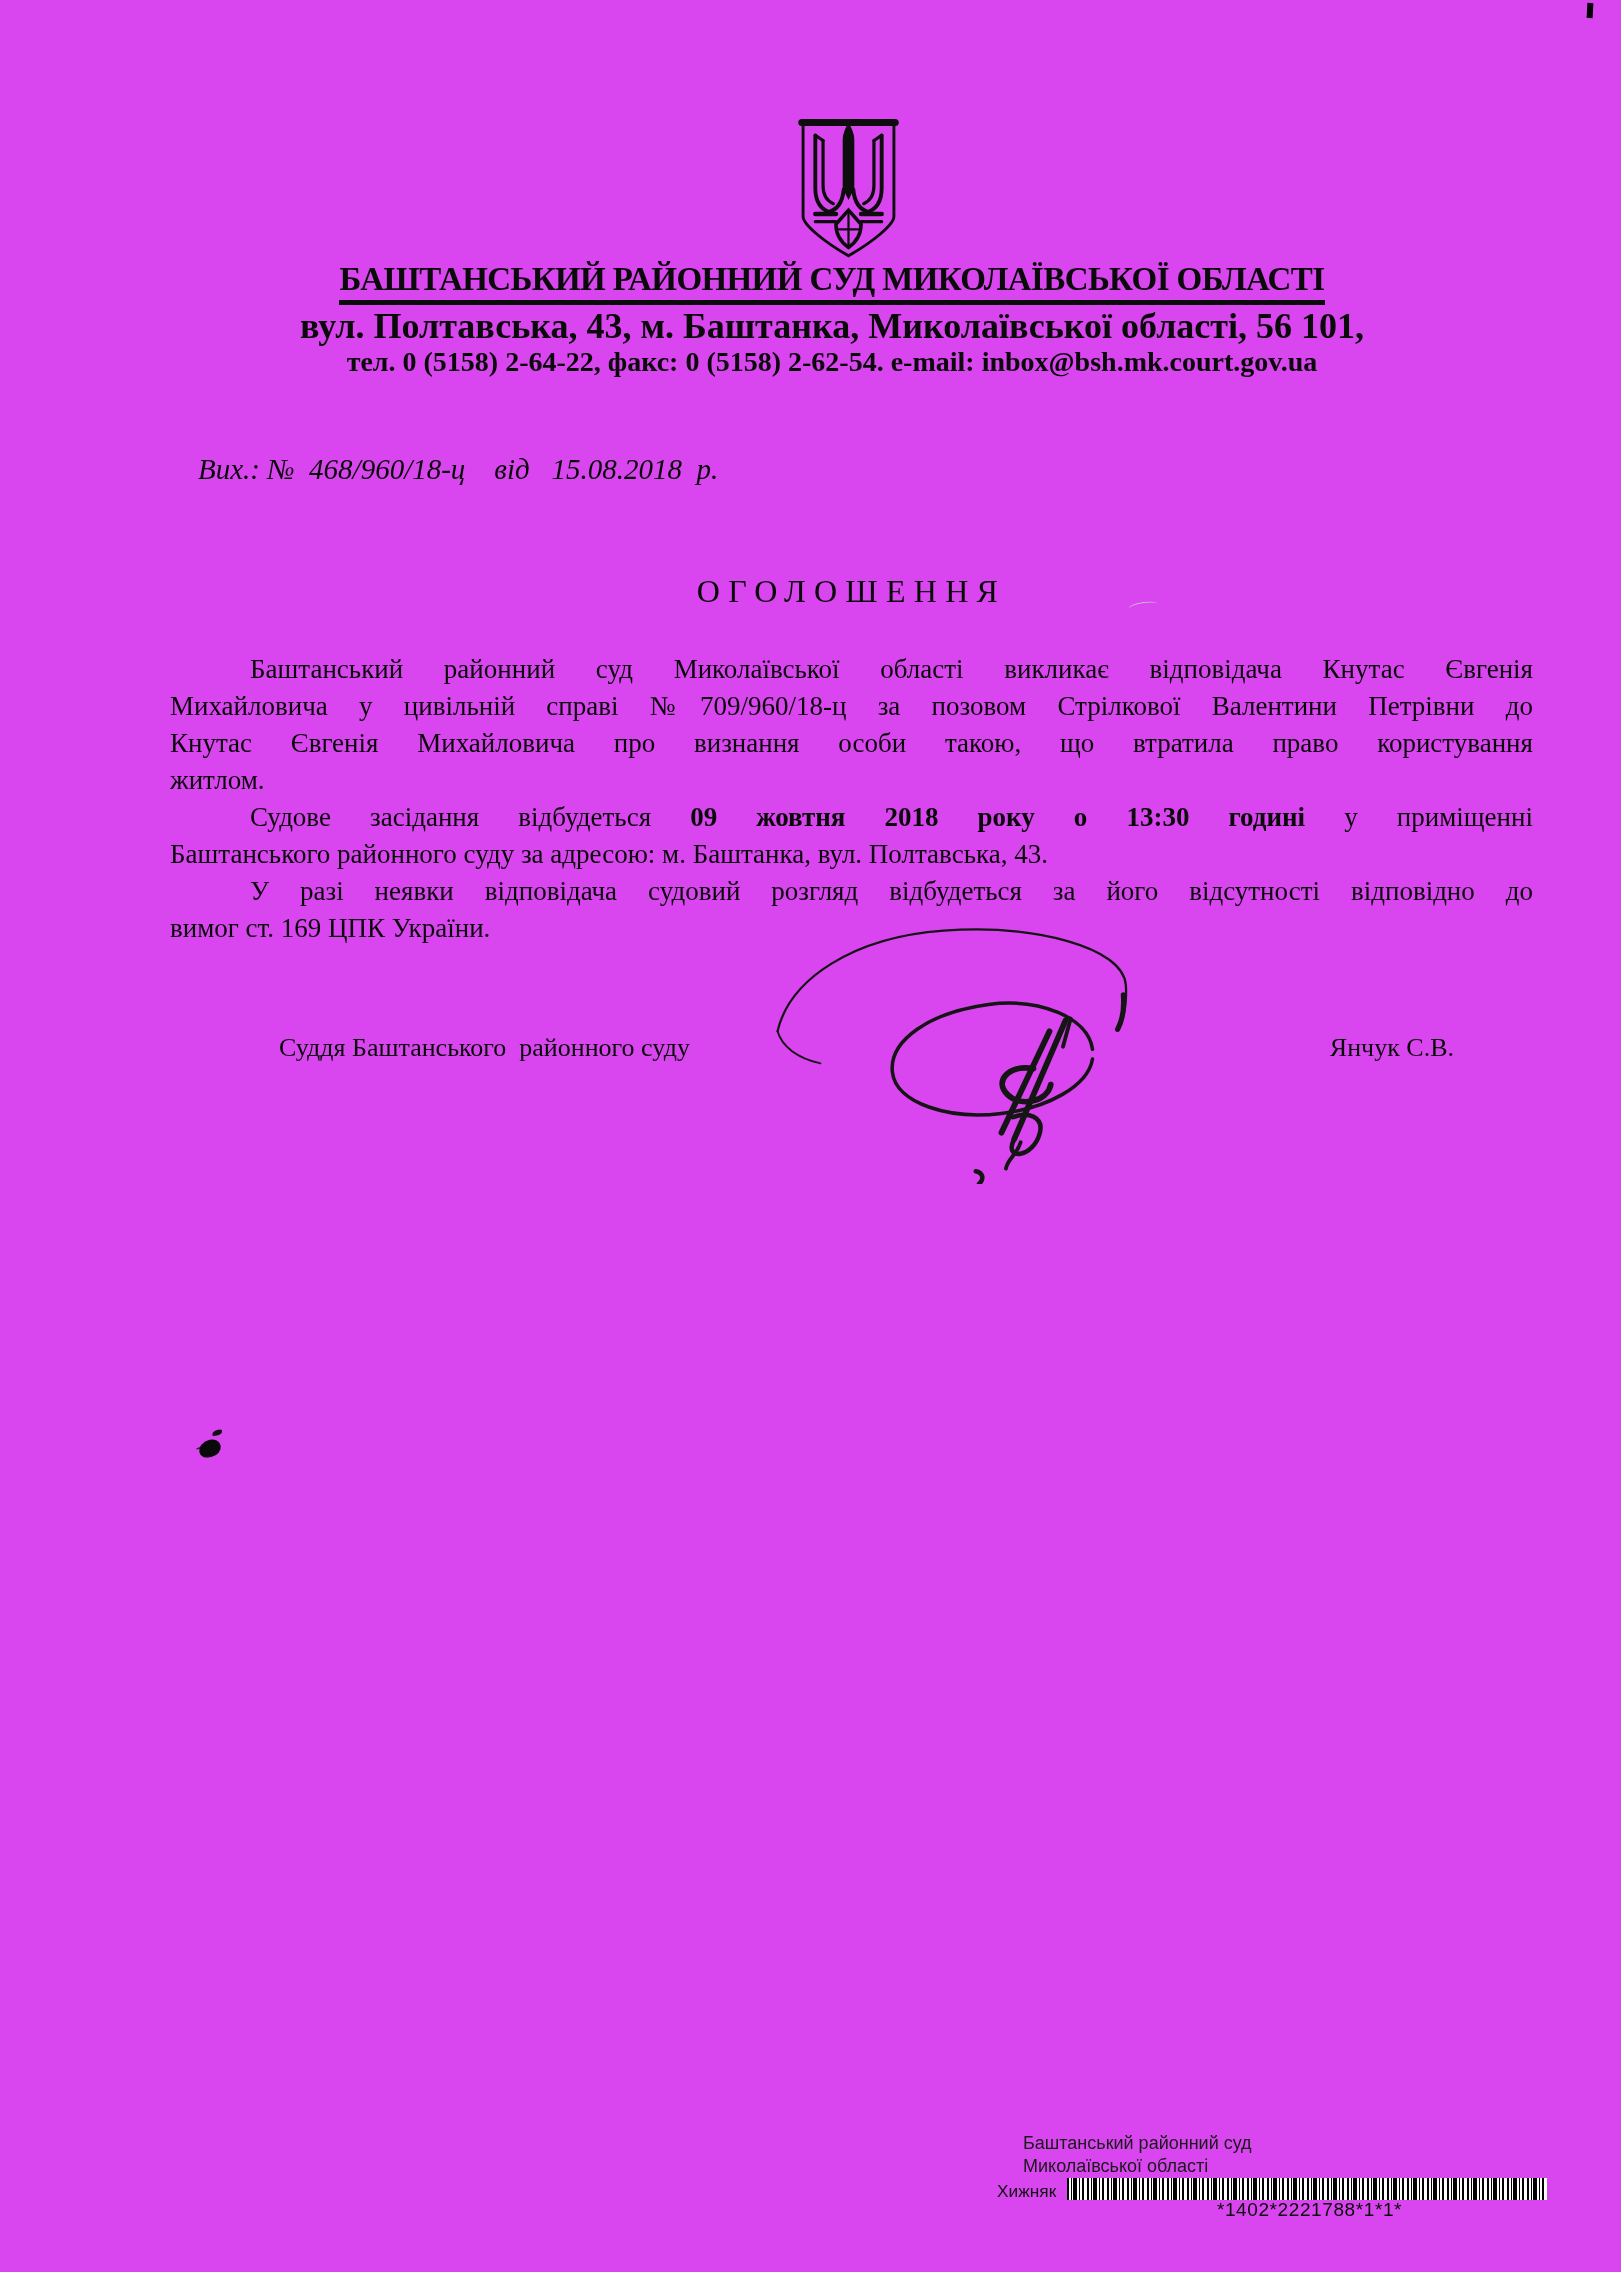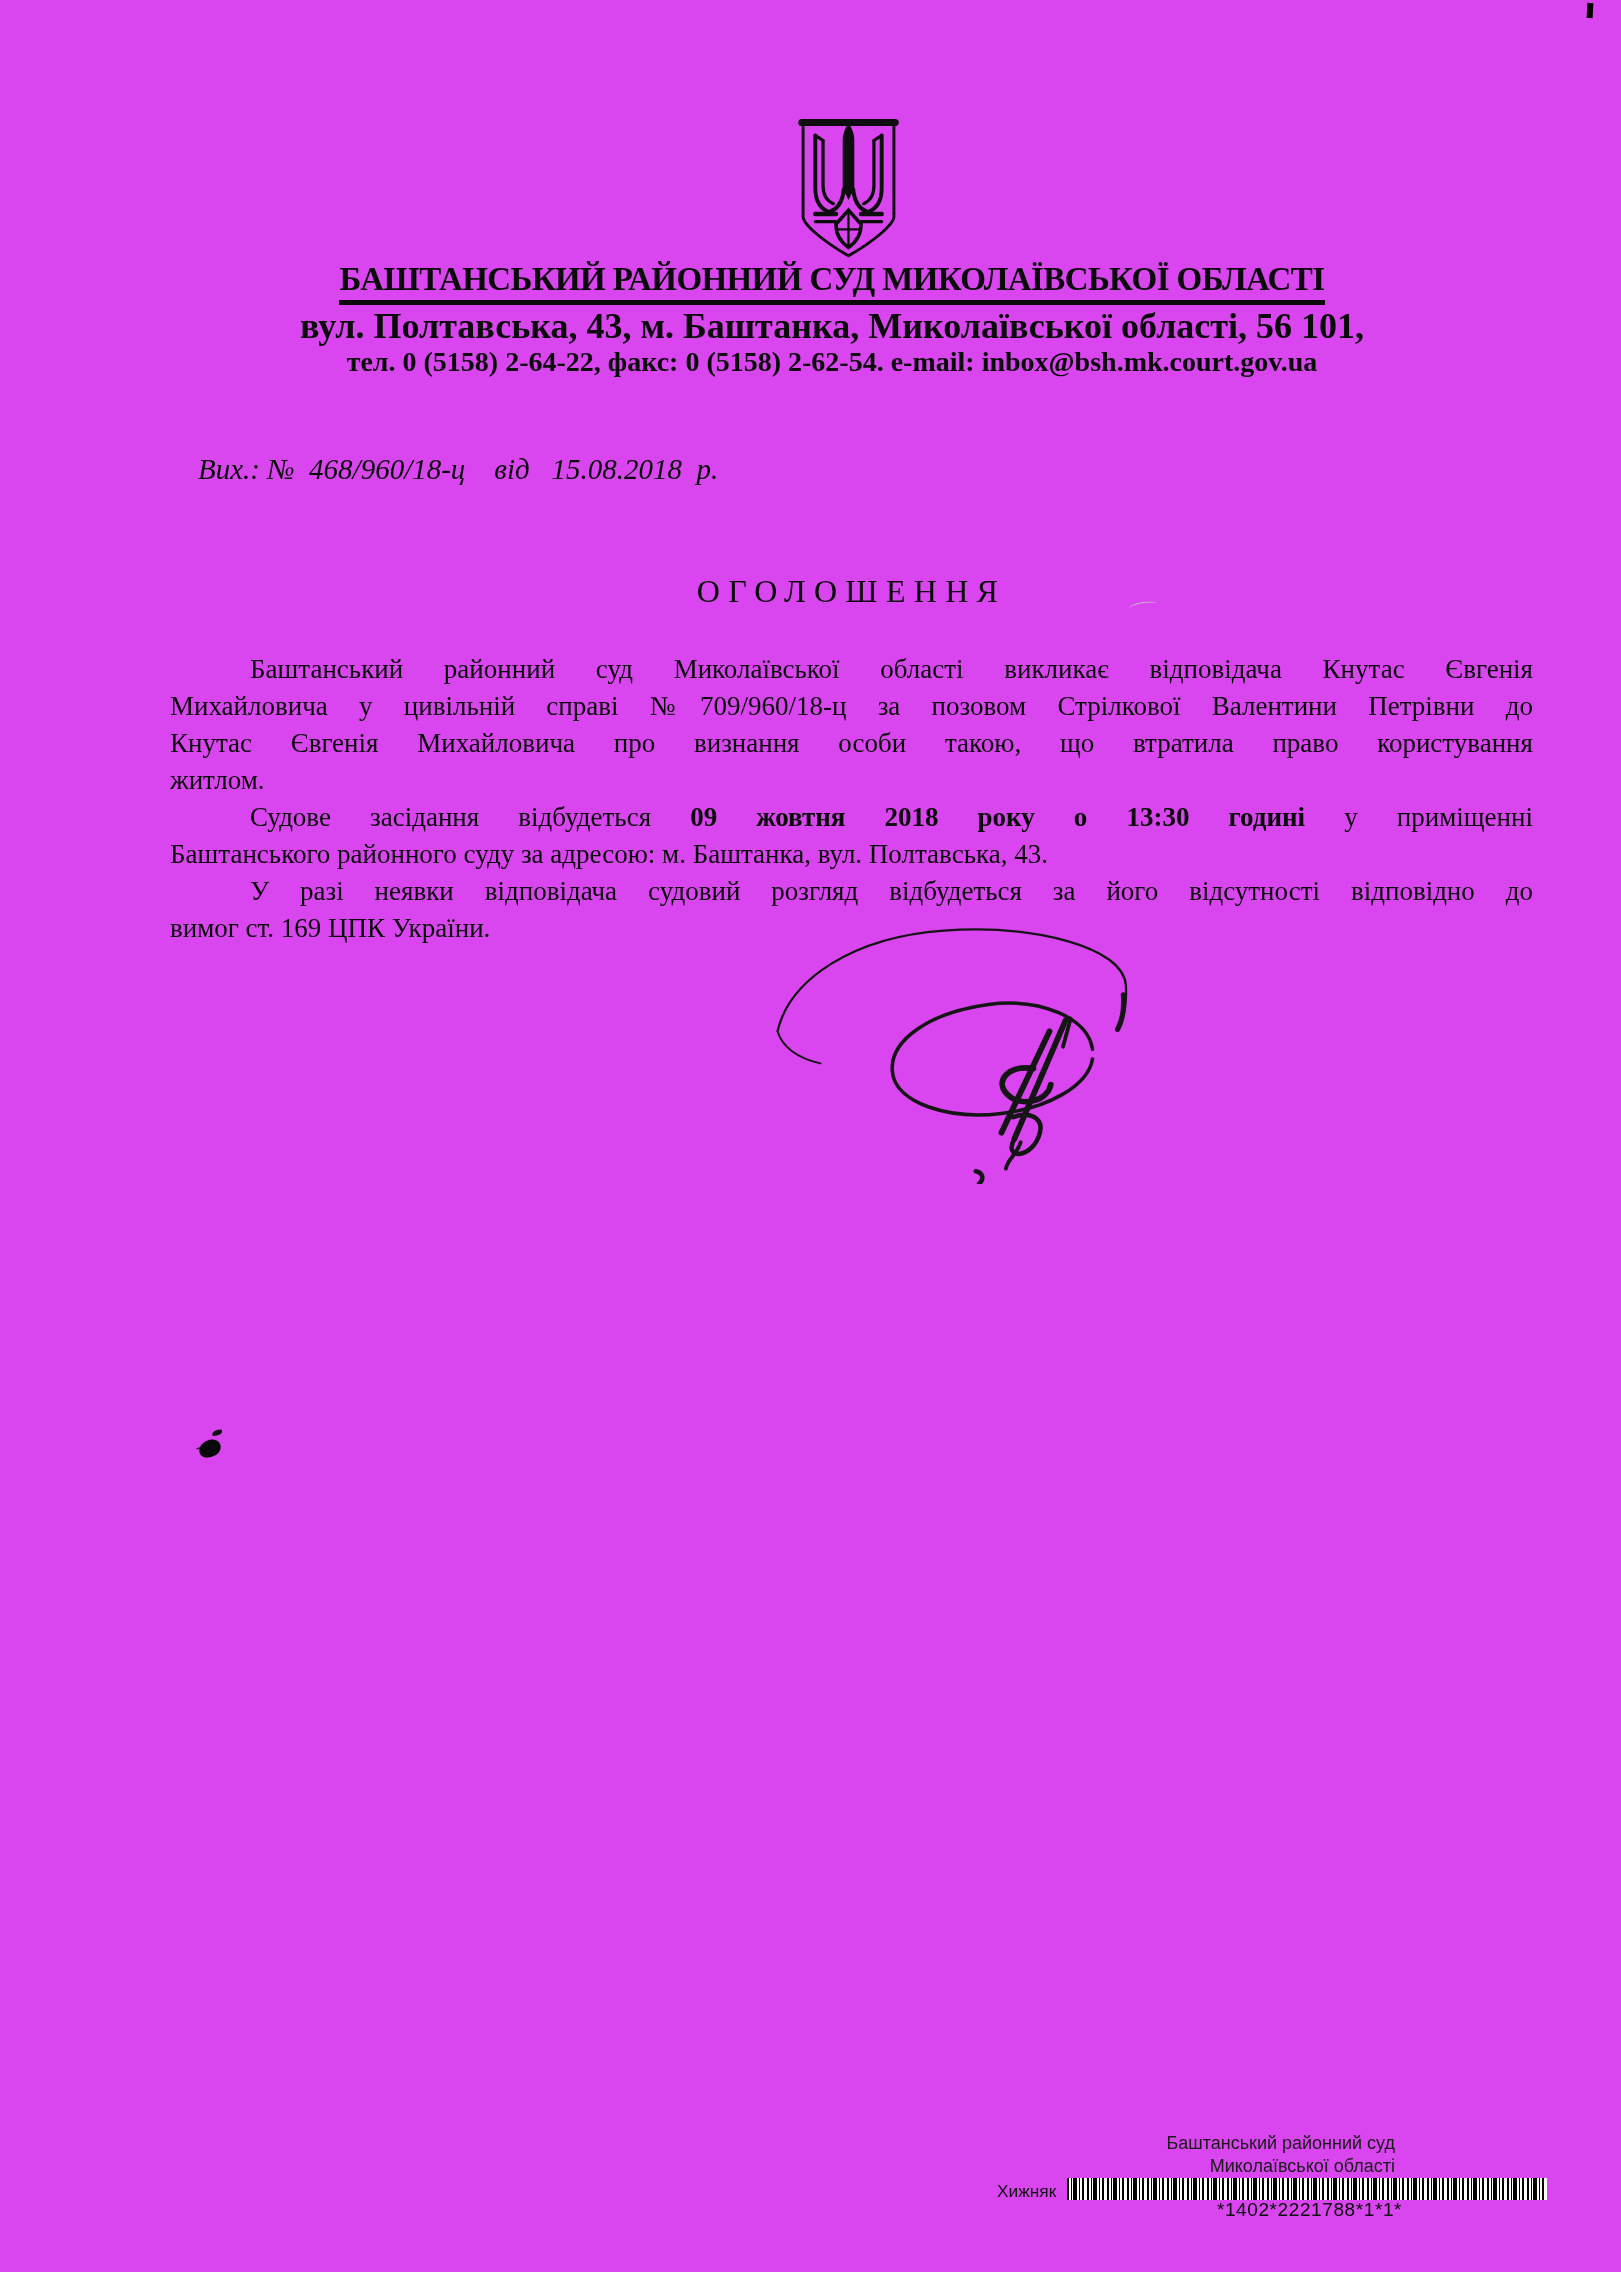--- a/index.html
+++ b/index.html
@@ -111,21 +111,21 @@
     border-radius: 60% 45% 55% 40%;
     transform: rotate(-12deg);
     box-shadow: 10.3px -14px 0 -5.8px #111, -10.3px -2.6px 0 -7.7px #222;
   }
 
   
   .footer-court {
     position: absolute;
     left: 1023px; top: 2132px;
     width: 372px;
-    text-align: right;
+    text-align: left;
     font-family: "Liberation Sans", "DejaVu Sans", sans-serif;
     font-size: 18px;
     line-height: 22.5px;
     color: #1a1a1a;
   }
   .clerk-name {
     position: absolute;
     left: 997px; top: 2181px;
     font-family: "Liberation Sans", "DejaVu Sans", sans-serif;
     font-size: 17.3px;
@@ -209,20 +209,24 @@
     <path d="M512 200 C 505 150 430 120 350 130 C 260 142 195 185 200 235 C 205 285 290 310 370 300 C 440 292 505 258 512 215" stroke-width="5.5"></path>
     <path d="M470 155 L 390 340" stroke-width="9"></path>
     <path d="M445 172 L 370 330" stroke-width="9"></path>
     <path d="M478 152 L 466 196" stroke-width="6"></path>
     <path d="M420 230 C 380 224 358 250 380 271 C 401 291 442 281 447 255" stroke-width="9"></path>
     <path d="M390 340 C 372 374 420 370 430 330 C 436 306 412 296 388 306" stroke-width="7"></path>
     <path d="M400 345 C 394 365 380 370 377 386" stroke-width="6"></path>
     <path d="M330 390 C 341 392 344 402 335 410" stroke-width="7"></path>
   </svg>
 
+  <div class="sign-row">
+    <span>Суддя Баштанського  районного суду</span>
+    <span>Янчук С.В.</span>
+  </div>
 
   <div class="corner-mark"></div>
   <div class="faint-squiggle"></div>
   <div class="ink-blot"></div>
 
   <div class="footer-court">
     <div>Баштанський районний суд</div>
     <div>Миколаївської області</div>
   </div>
   <div class="clerk-name">Хижняк</div>

